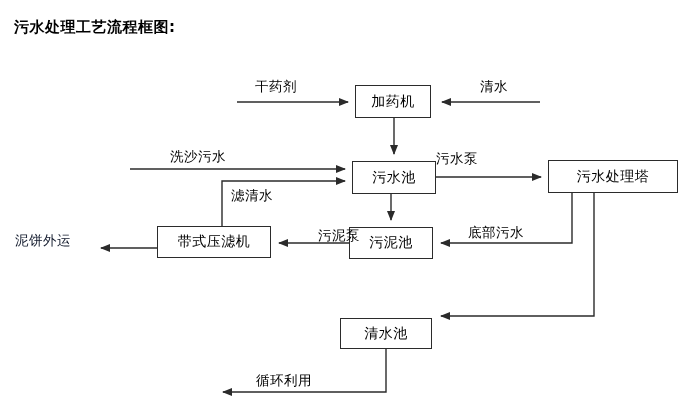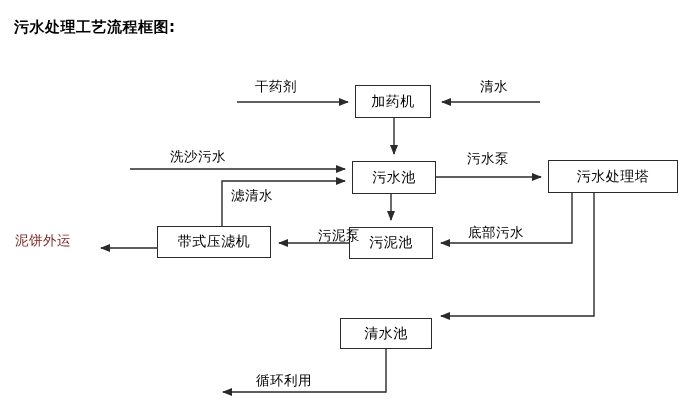--- a/index.html
+++ b/index.html
@@ -51,21 +51,21 @@
     position: absolute;
     font-size: 13.5px;
     color: #000000;
     white-space: nowrap;
     letter-spacing: 0.5px;
     background: transparent;
   }
   .terminal-label {
     position: absolute;
     font-size: 13.5px;
-    color: #7f1d1d;
+    color: #0f172a;
     white-space: nowrap;
     letter-spacing: 0.5px;
   }
 </style>
 </head>
 <body>
 
 <div id="canvas">
 
   <div id="title">污水处理工艺流程框图:</div>
@@ -115,19 +115,19 @@
   <div class="node-box" style="left:352px; top:161px; width:84px; height:33px;">污水池</div>
   <div class="node-box" style="left:349px; top:227px; width:84px; height:32px;">污泥池</div>
   <div class="node-box" style="left:157px; top:226px; width:114px; height:32px;">带式压滤机</div>
   <div class="node-box" style="left:548px; top:160px; width:130px; height:33px;">污水处理塔</div>
   <div class="node-box" style="left:340px; top:300px; width:92px; height:31px;margin-top:18px;">清水池</div>
 
   <div class="edge-label" style="left:255px; top:78px;">干药剂</div>
   <div class="edge-label" style="left:480px; top:78px;">清水</div>
   <div class="edge-label" style="left:170px; top:148px;">洗沙污水</div>
   <div class="edge-label" style="left:231px; top:187px;">滤清水</div>
-  <div class="edge-label" style="left:467px; top:150px;">污水泵</div>
+  <div class="edge-label" style="left:436px; top:150px;">污水泵</div>
   <div class="edge-label" style="left:288px; top:227px;margin-left:30px;">污泥泵</div>
   <div class="edge-label" style="left:468px; top:224px;">底部污水</div>
   <div class="terminal-label" style="left:15px; top:232px;">泥饼外运</div>
   <div class="edge-label" style="left:256px; top:372px;">循环利用</div>
 
 </div>
 
 </body></html>

